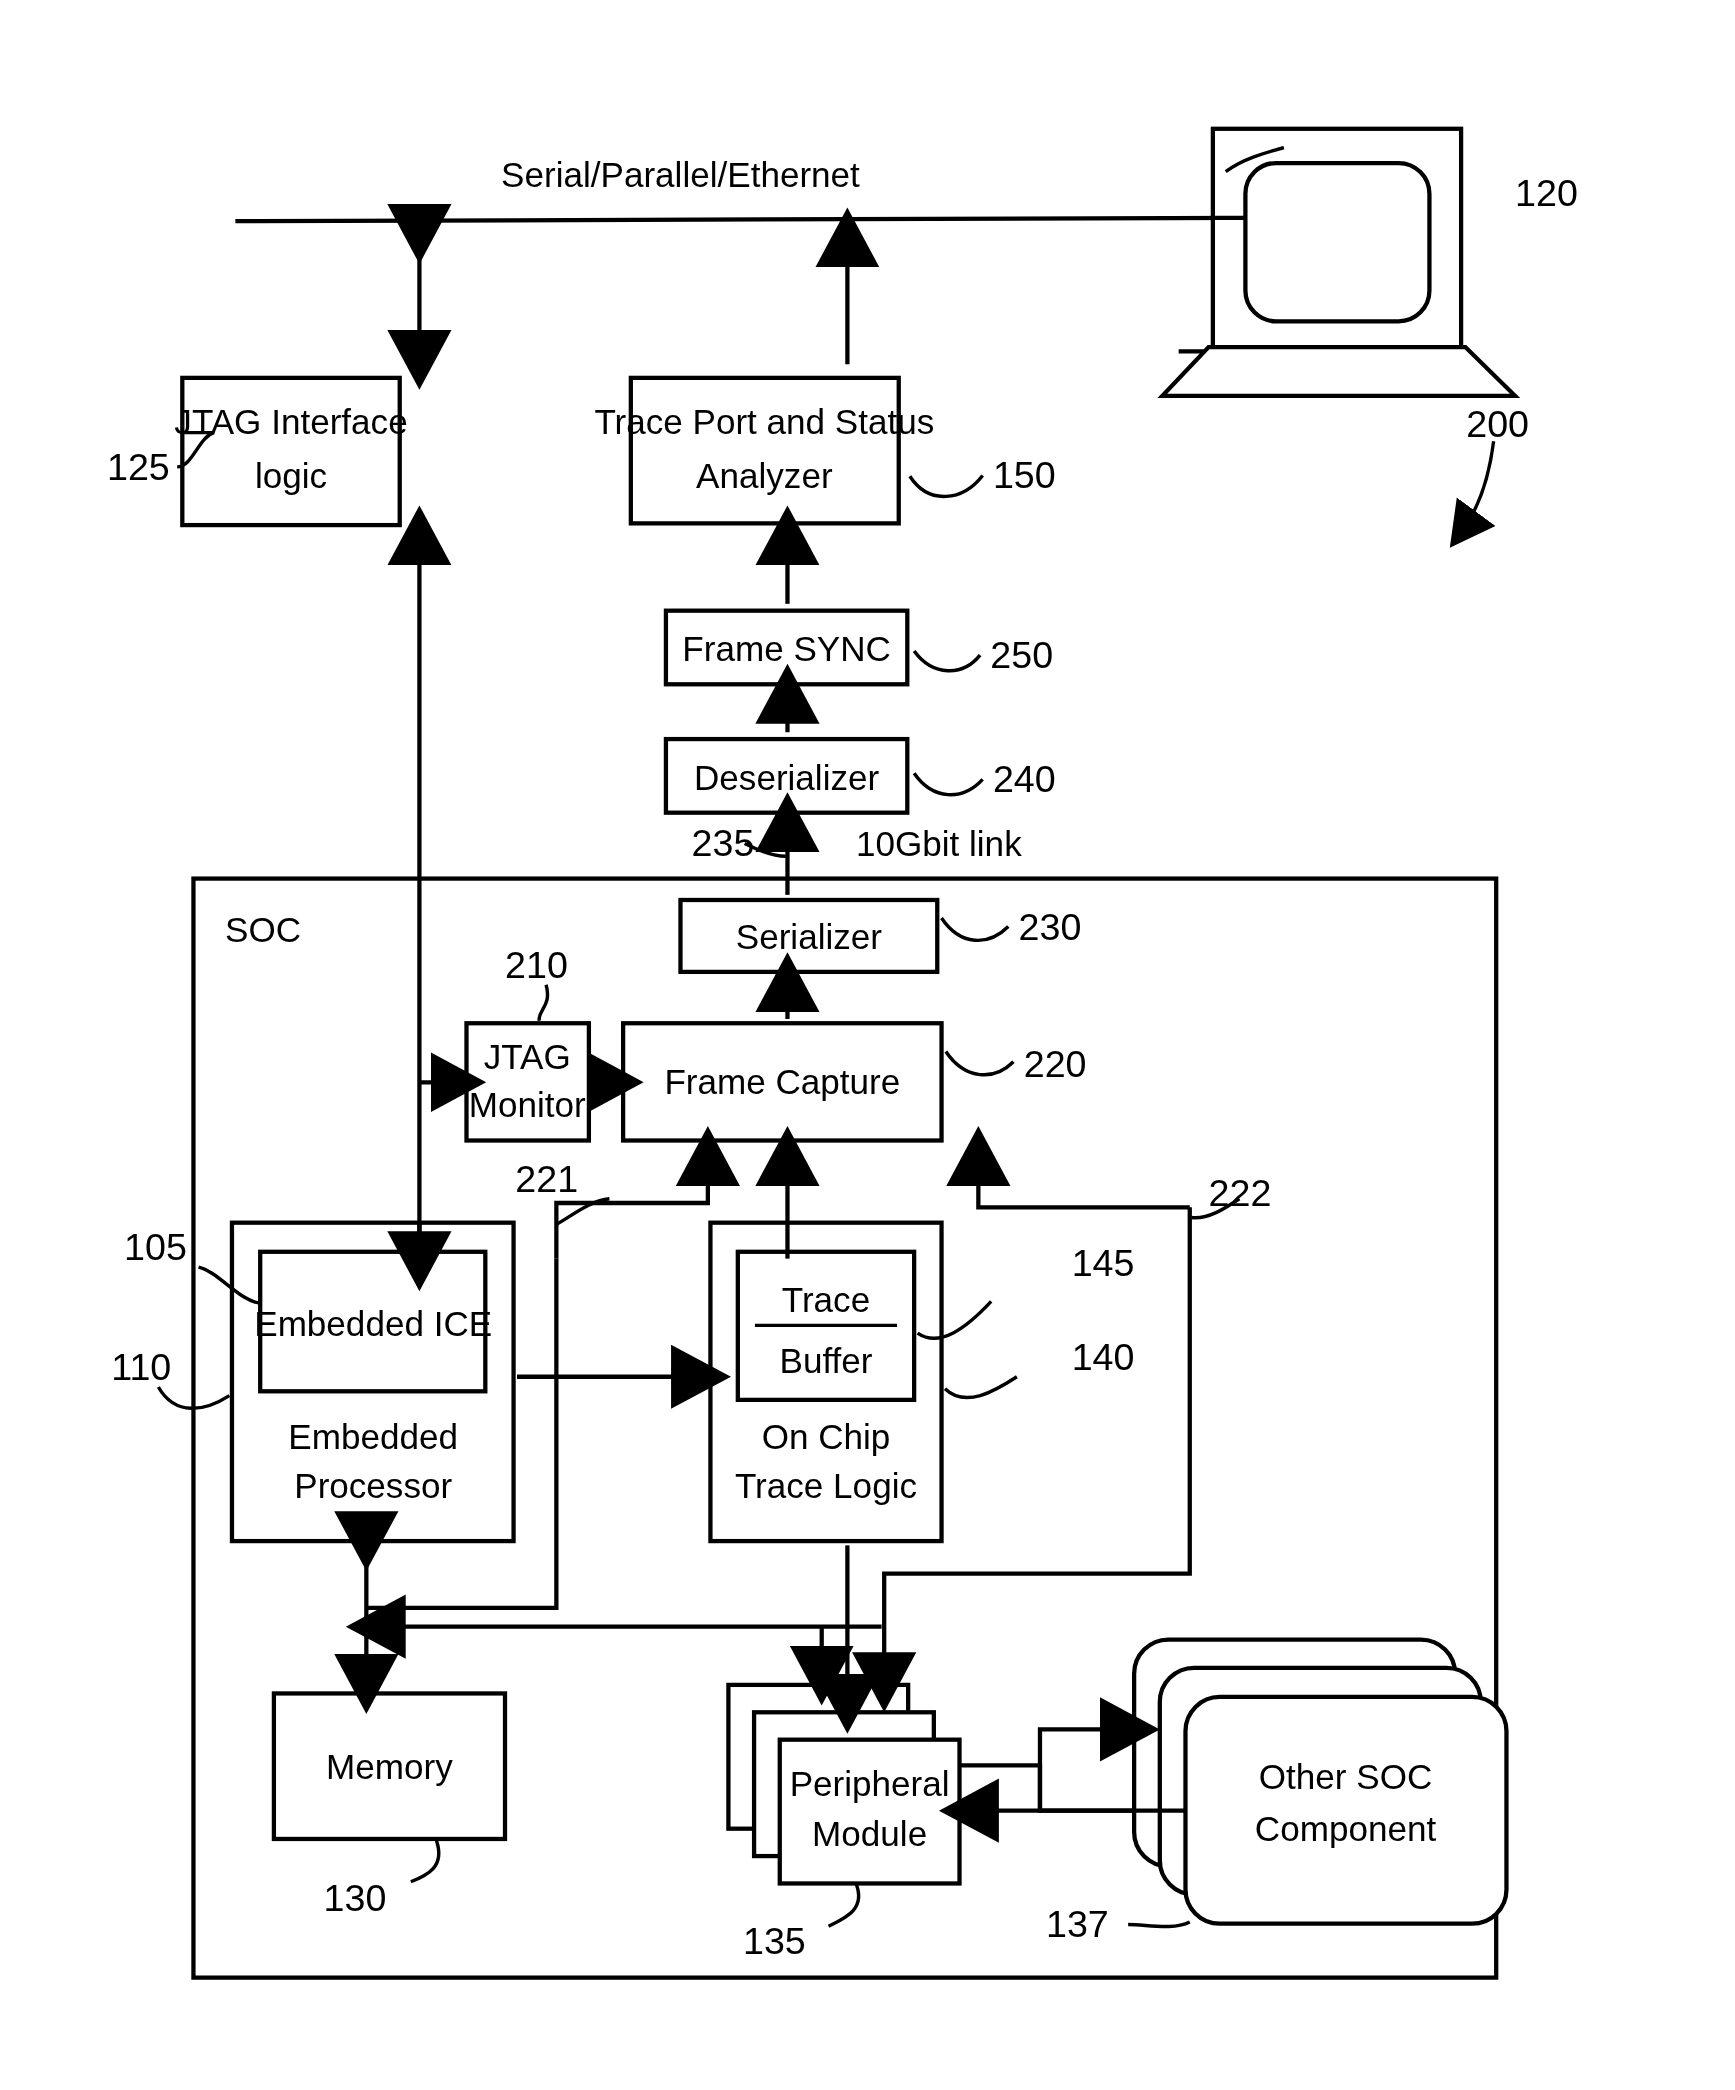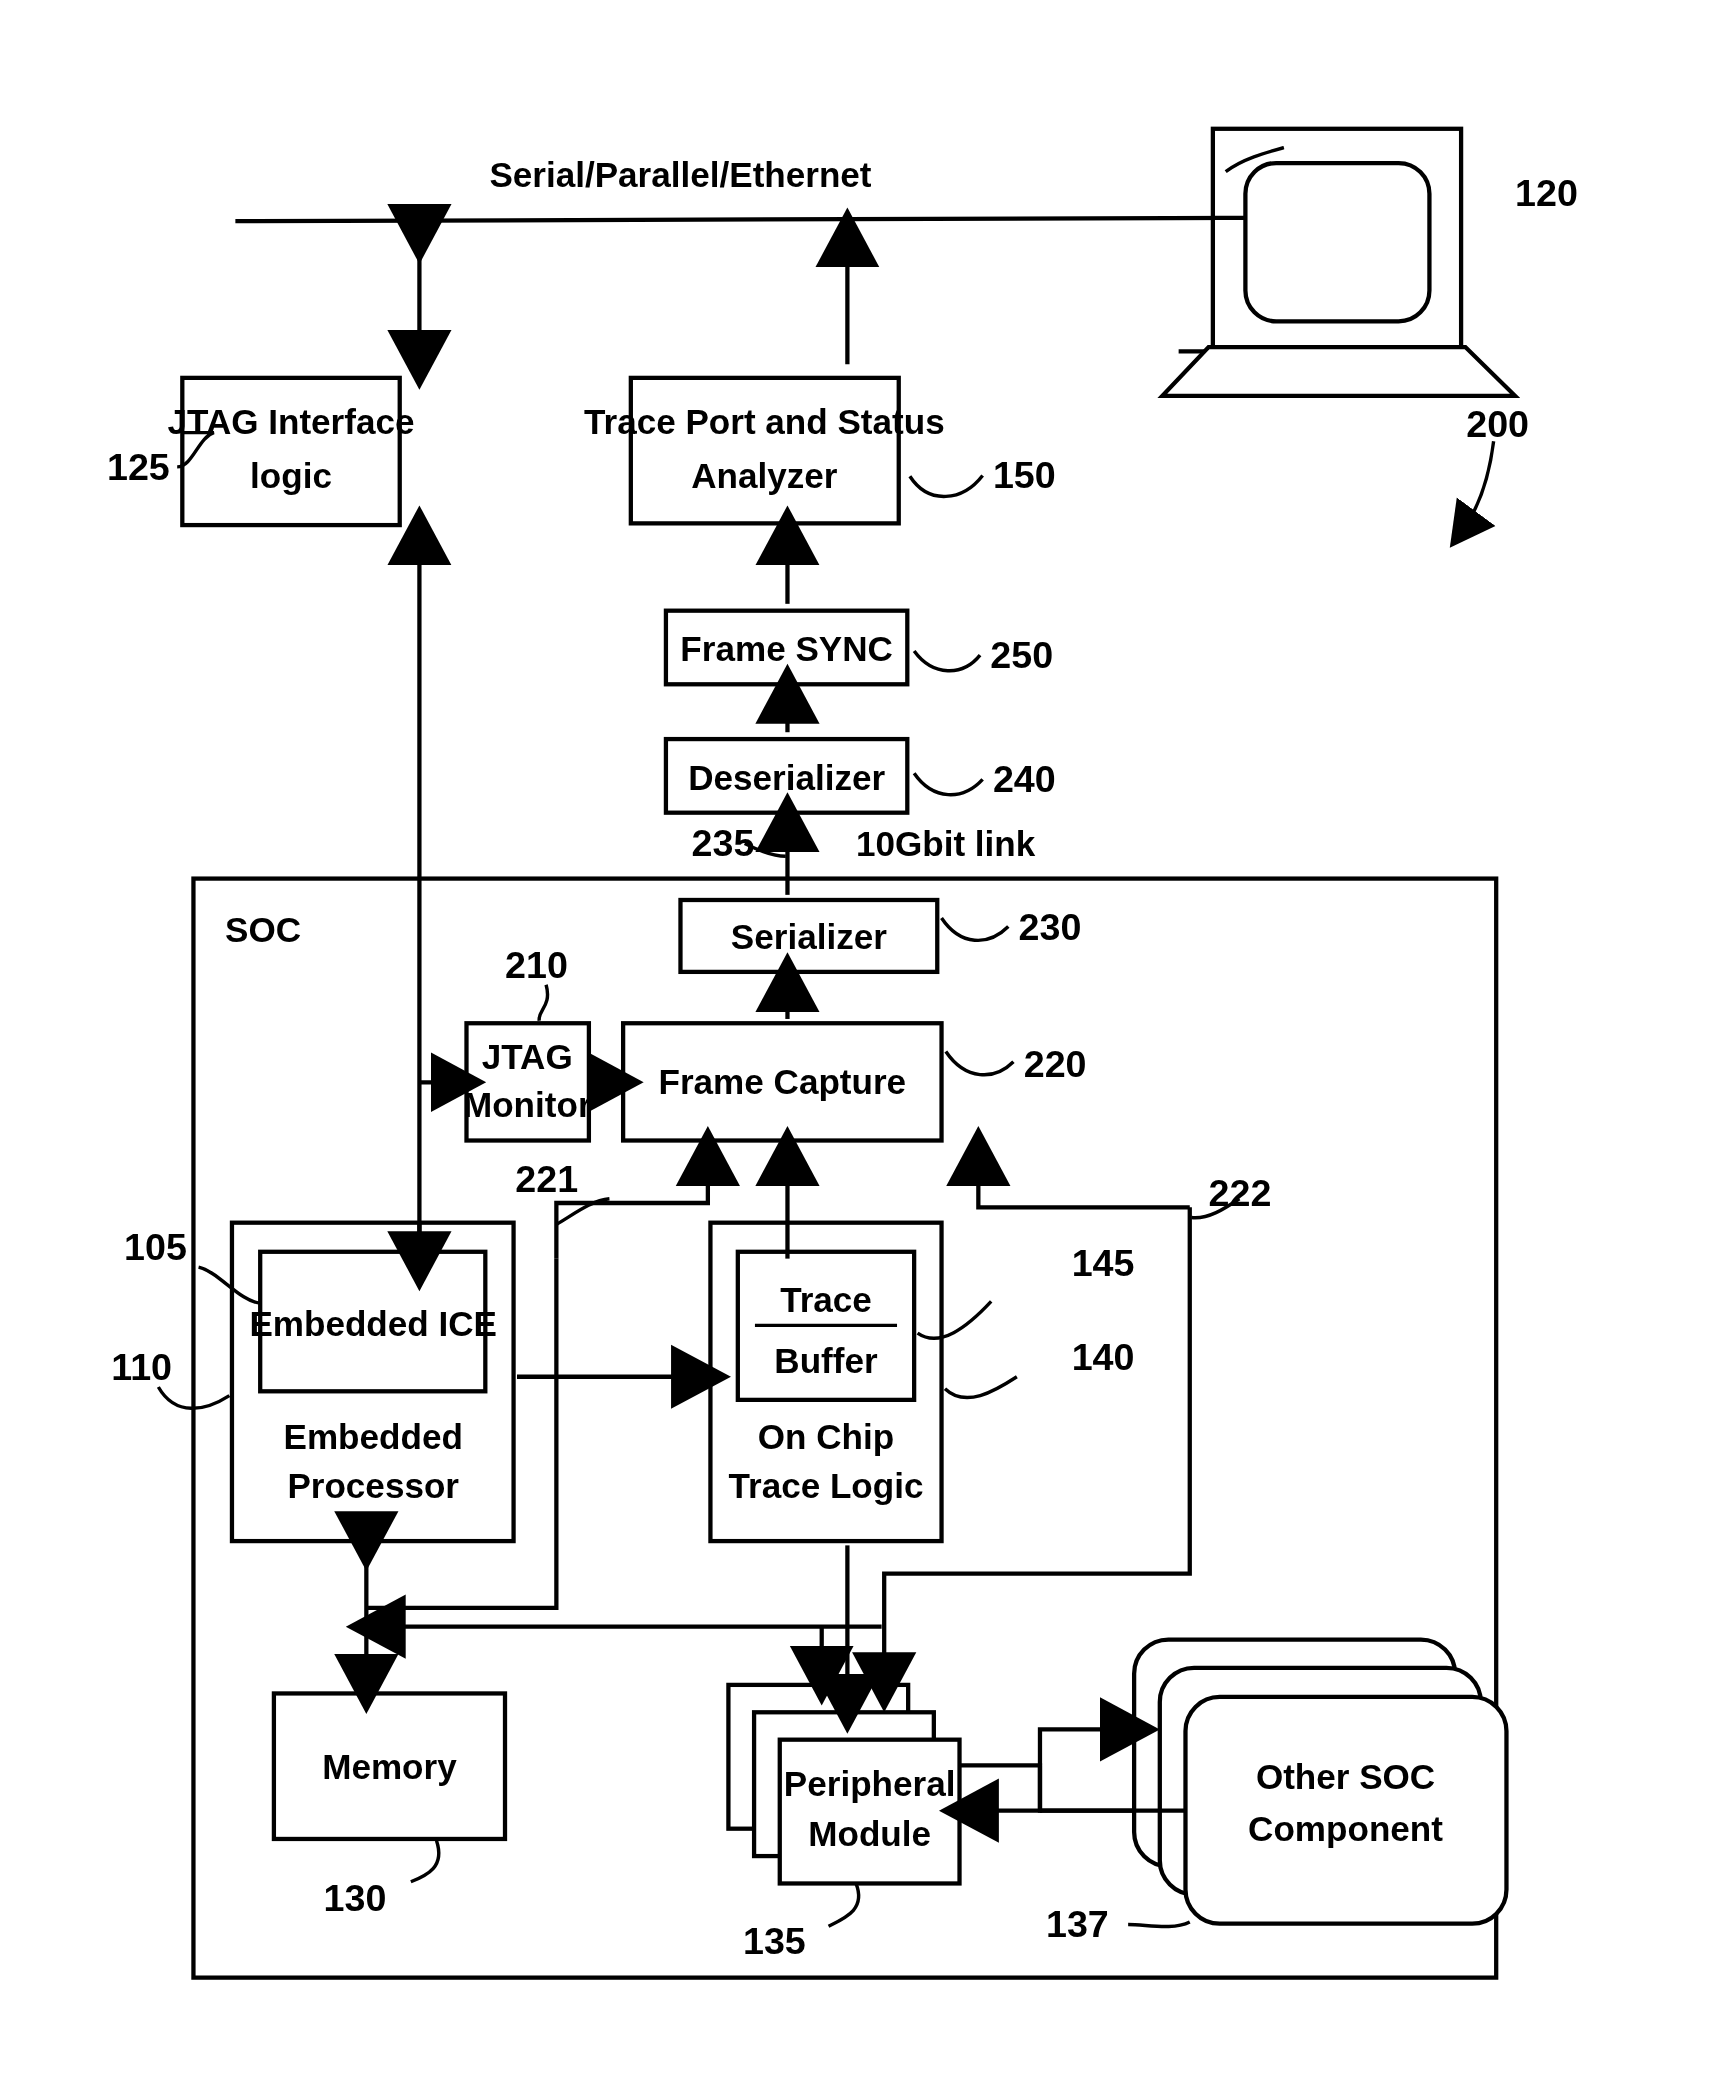--- a/index.html
+++ b/index.html
@@ -1,17 +1,17 @@
 <!DOCTYPE html>
 <html style="font-size:13.7px"><head>
 <meta charset="utf-8">
 <style>
   html,body{margin:0;padding:0;background:#fff;}
   body{width:1735px;height:2091px;font-family:"Liberation Sans",sans-serif;}
-  #root{position:relative;width:1735px;height:2091px;overflow:hidden;background:#fff;font-weight:bold;}
+  #root{position:relative;width:1735px;height:2091px;overflow:hidden;background:#fff;}
   svg{position:absolute;top:0;left:0;width:1735px;height:2091px;}
   .bx{fill:none;stroke:#000;stroke-width:5;}
   .bx2{fill:#fff;stroke:#000;stroke-width:5;}
   .ln{fill:none;stroke:#000;stroke-width:5;stroke-linecap:butt;}
   .lead{fill:none;stroke:#000;stroke-width:4;}
   .lbl{font-family:"Liberation Sans",sans-serif;font-size:41px;fill:#000;}
   .lbl-c{text-anchor:middle;dominant-baseline:alphabetic;}
   .num{font-family:"Liberation Sans",sans-serif;font-size:44px;fill:#000;}
   .thin{stroke-width:4;}
 </style>

